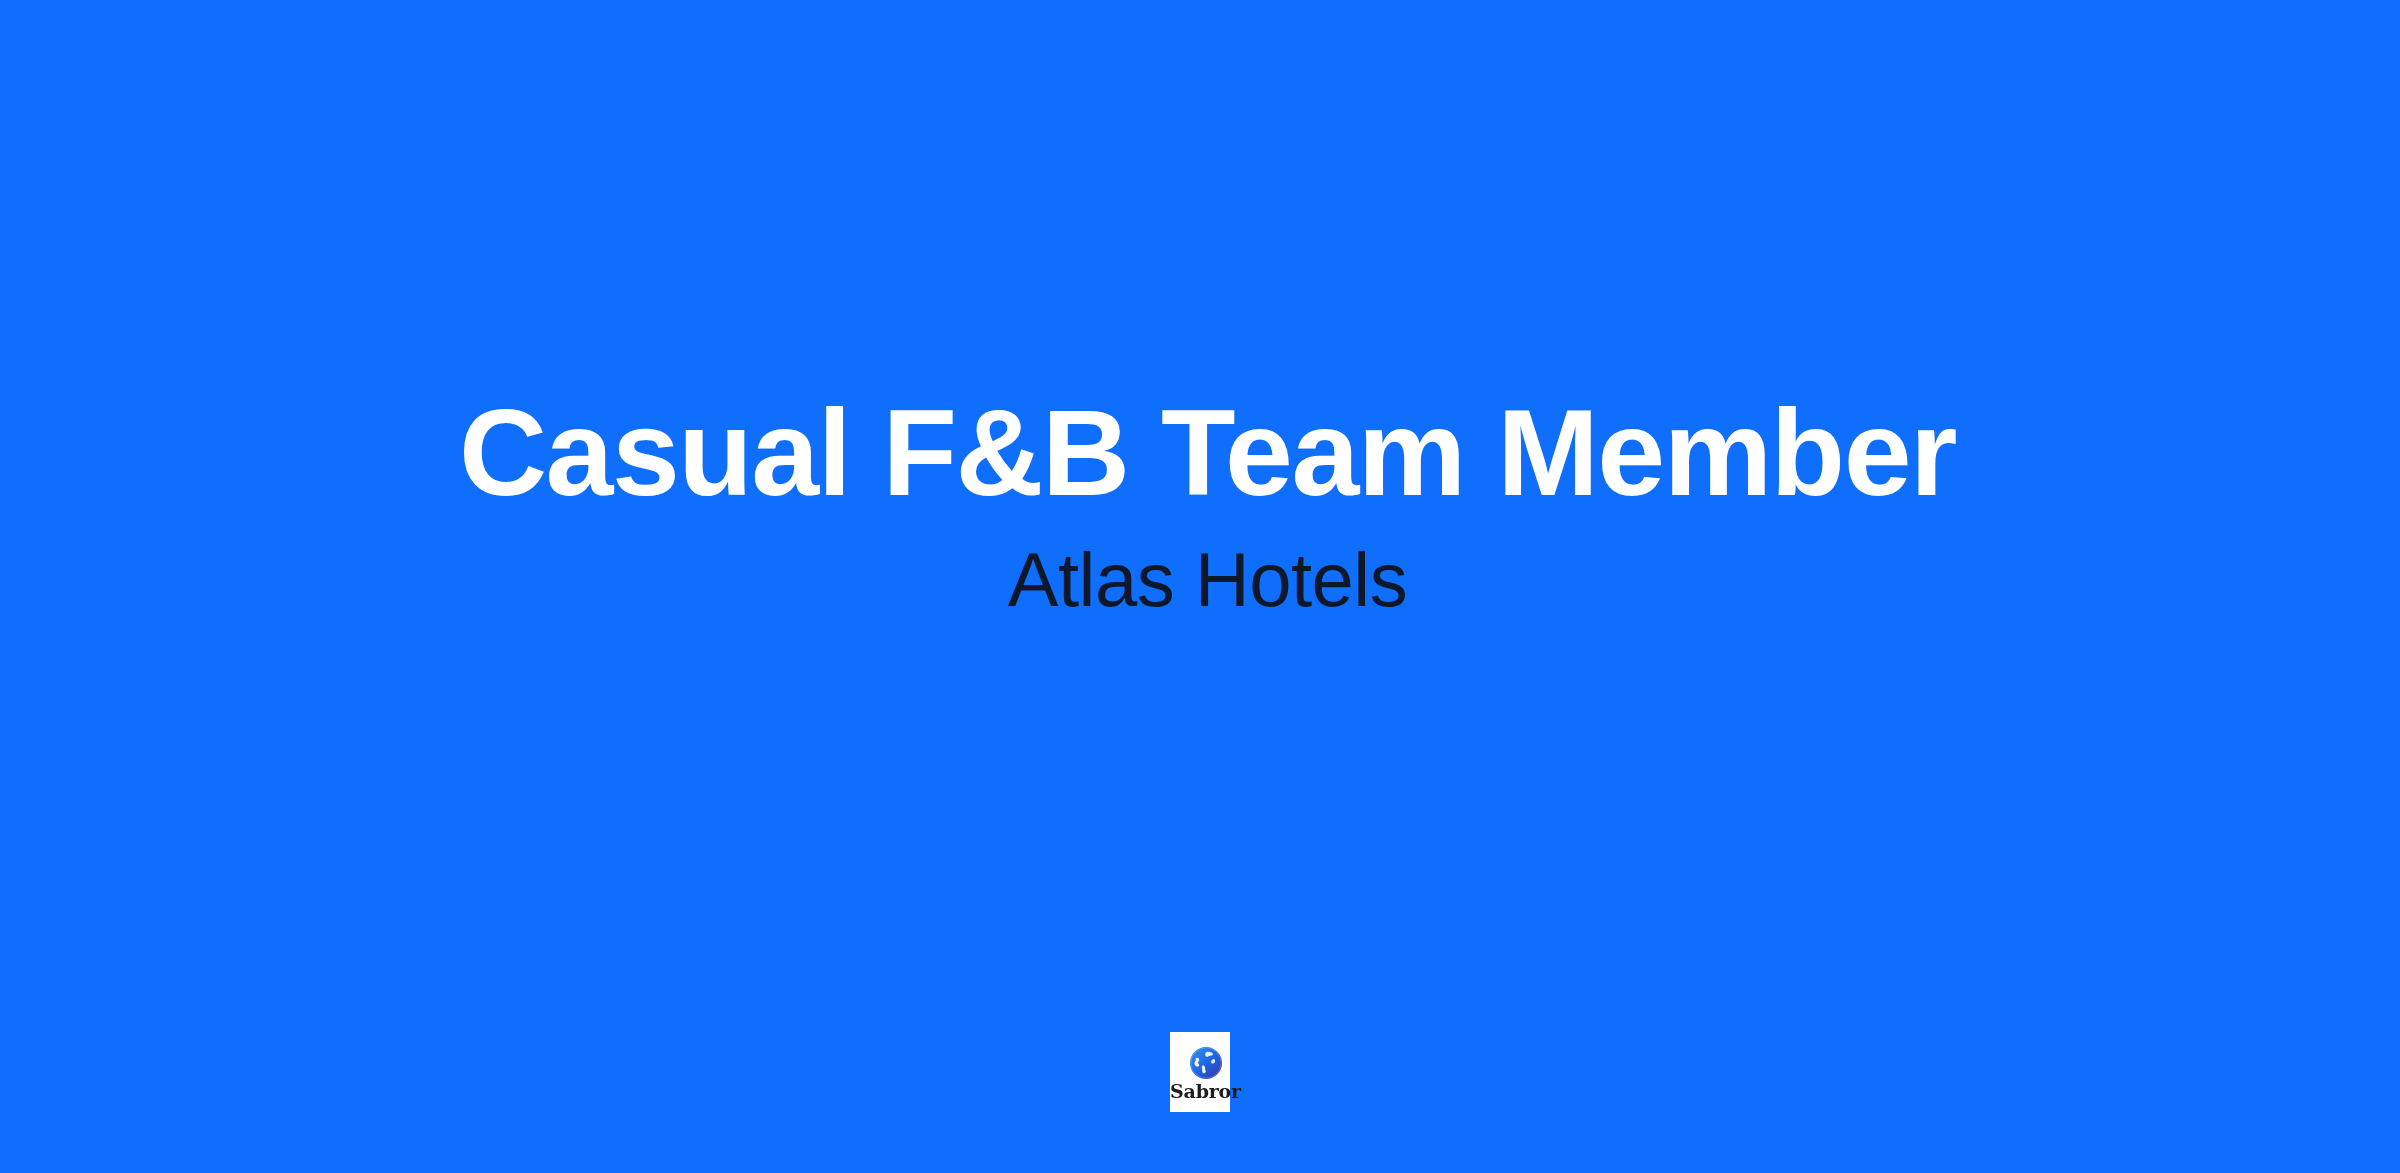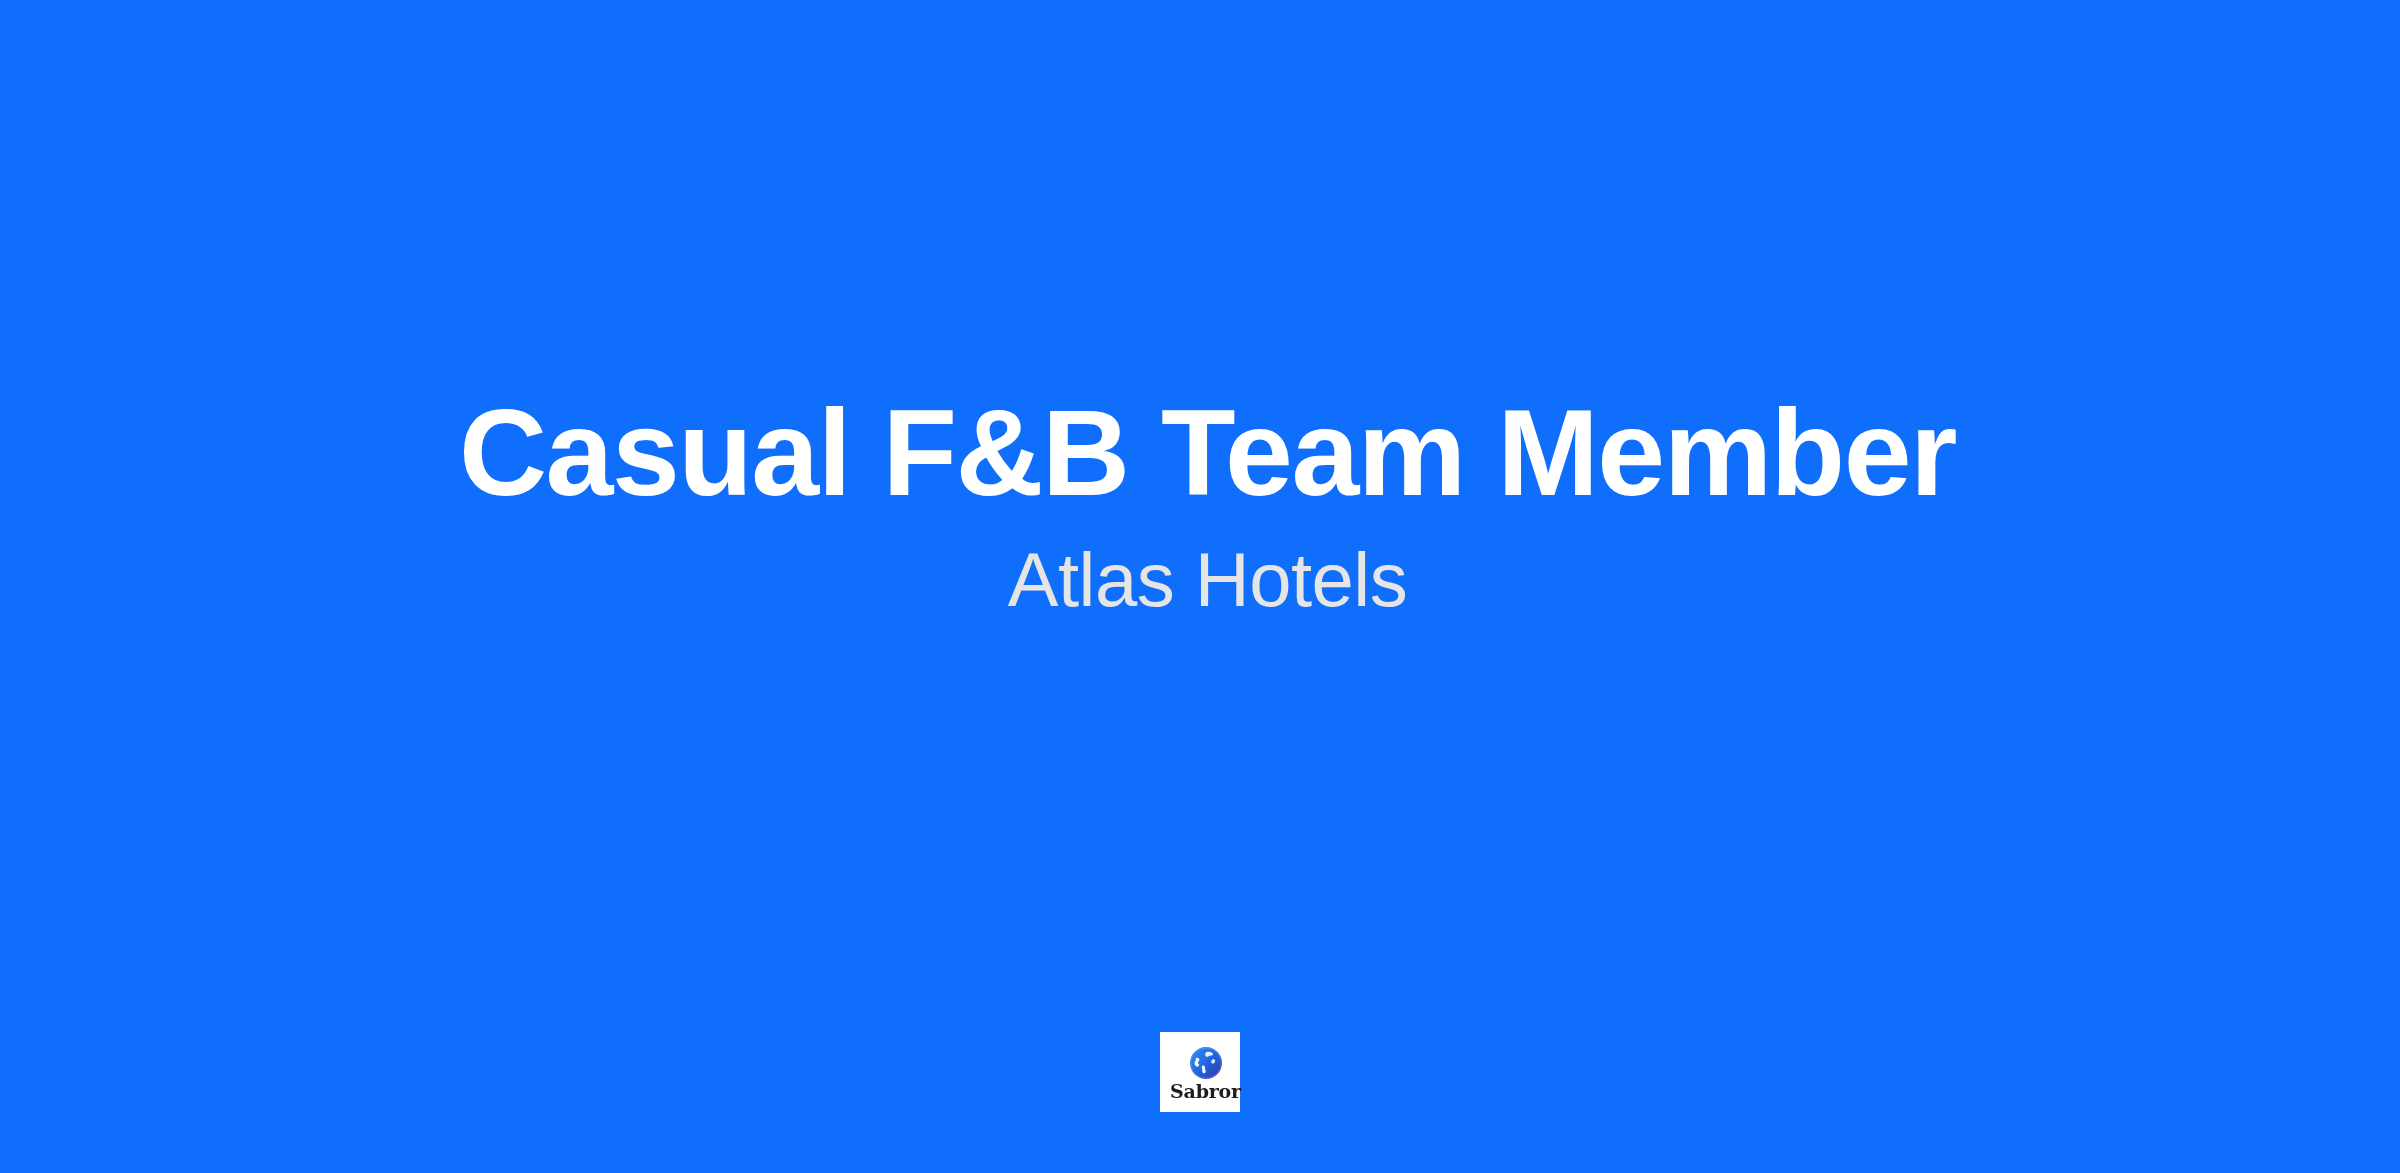--- a/index.html
+++ b/index.html
@@ -42,31 +42,31 @@
   }
 
   #company-name {
     margin: 0;
     padding-top: 28px;
     font-family: "Liberation Sans", sans-serif;
     font-size: 76px;
     font-weight: 400;
     line-height: 1.0;
     letter-spacing: -0.5px;
-    color: #e5e5e5;
+    color: #0f172a;
     white-space: nowrap;
   }
 
   
   #brand-badge {
     position: absolute;
     left: 50%;
     top: 1032px;
     transform: translateX(-50%);
-    width: 80px;
+    width: 60px;
     height: 80px;
     background: #ffffff;
     display: flex;
     flex-direction: column;
     align-items: center;
     justify-content: center;
     box-sizing: border-box;
     padding: 5px 0 3px 11px;
   }
 

